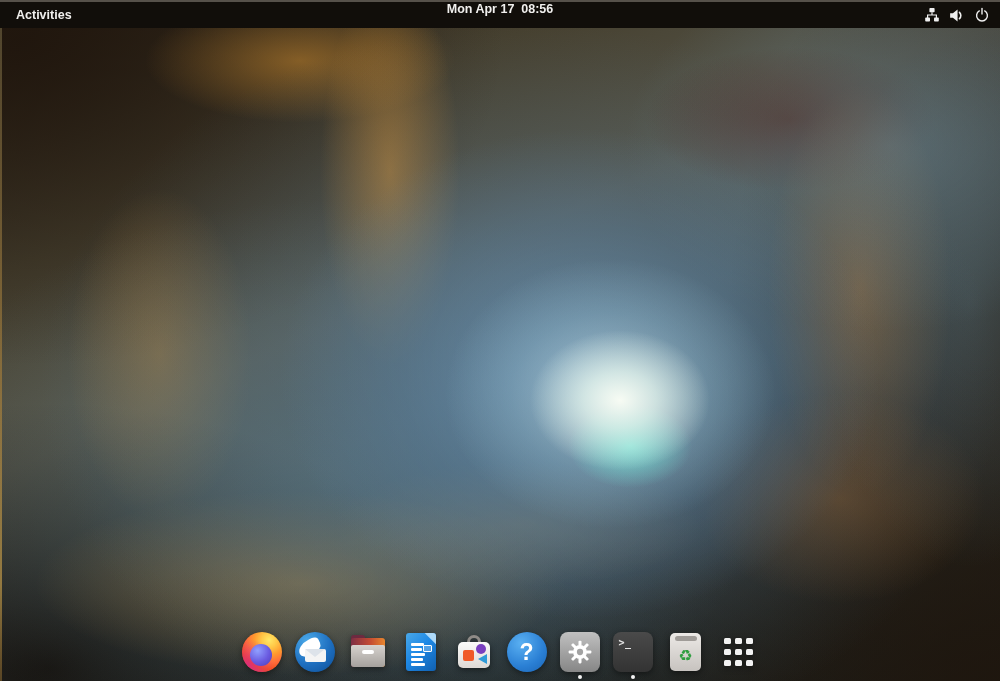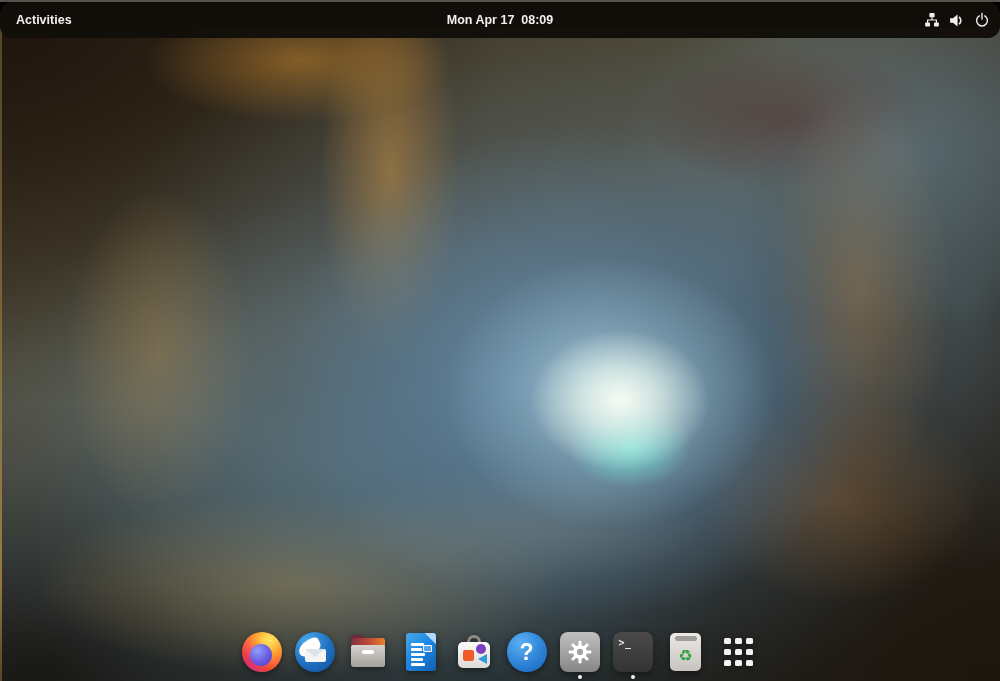--- a/index.html
+++ b/index.html
@@ -30,22 +30,22 @@
       radial-gradient(ellipse 425px 265px at 5% 98%, rgba(18,14,10,.9) 0%, rgba(18,14,10,0) 100%),
       radial-gradient(ellipse 465px 305px at 98% 98%, rgba(30,22,14,.85) 0%, rgba(30,22,14,0) 100%),
       radial-gradient(ellipse 305px 505px at 103% 50%, rgba(36,26,16,.8) 0%, rgba(36,26,16,0) 100%),
       radial-gradient(ellipse 505px 165px at 50% 103%, rgba(20,24,22,.75) 0%, rgba(20,24,22,0) 100%),
       linear-gradient(155deg,#2b2115 0%,#46402f 22%,#55554a 40%,#4b5452 52%,#3e4a4c 62%,#33393a 72%,#272a26 85%,#1c1812 100%);}
   .edge-strip{position:absolute;left:0;top:28px;bottom:0;width:2px;opacity:.65;
     background:linear-gradient(#6b5f3f,#a87f3a 55%,#caa04a 85%,#7a5c2c);}
 
   
   .top-strip{position:absolute;left:0;top:0;right:0;height:2px;background:#56514a;z-index:6;}
-  .top-bar{position:absolute;left:0;top:2px;right:0;height:36px;z-index:5;
-    background:rgba(18,14,10,.97);display:flex;align-items:center;color:#f1f0ee;border-radius:12px;}
+  .top-bar{position:absolute;left:0;top:2px;right:0;height:26px;z-index:5;
+    background:rgba(18,14,10,.97);display:flex;align-items:flex-start;color:#f1f0ee;}
   .bar-left{flex:1;display:flex;align-items:center;height:100%;}
   .bar-right{flex:1;display:flex;align-items:center;justify-content:flex-end;height:100%;}
   .activities{height:100%;display:flex;align-items:center;padding:0 16px;cursor:pointer;
     background:none;border:none;color:#f1f0ee;font-family:"Liberation Sans",sans-serif;
     font-size:12.5px;font-weight:700;}
   .clock{font-size:12.5px;font-weight:700;white-space:pre;cursor:pointer;}
   .status-area{display:flex;align-items:center;gap:8px;padding:0 10px;height:100%;cursor:pointer;}
   .tray-icon{display:flex;align-items:center;justify-content:center;width:17px;height:17px;}
 
   
@@ -143,21 +143,21 @@
 <div class="desktop">
 
   <div class="wallpaper"></div>
   <div class="edge-strip"></div>
 
   <div class="top-strip"></div>
   <header class="top-bar">
     <div class="bar-left">
       <button class="activities">Activities</button>
     </div>
-    <div class="clock">Mon Apr 17  08:09</div>
+    <div class="clock">Mon Apr 17  08:56</div>
     <div class="bar-right">
       <div class="status-area">
         <span class="tray-icon">
           <svg width="16" height="16" viewBox="0 0 16 16" fill="#efefef">
             <rect x="5.4" y="1" width="5.2" height="4.2" rx="0.8"></rect>
             <path d="M8 5.2 V8 M3.6 11 V8 h8.8 v3" fill="none" stroke="#efefef" stroke-width="1.2"></path>
             <rect x="1.2" y="10.6" width="4.8" height="4" rx="0.8"></rect>
             <rect x="10" y="10.6" width="4.8" height="4" rx="0.8"></rect>
           </svg>
         </span>

